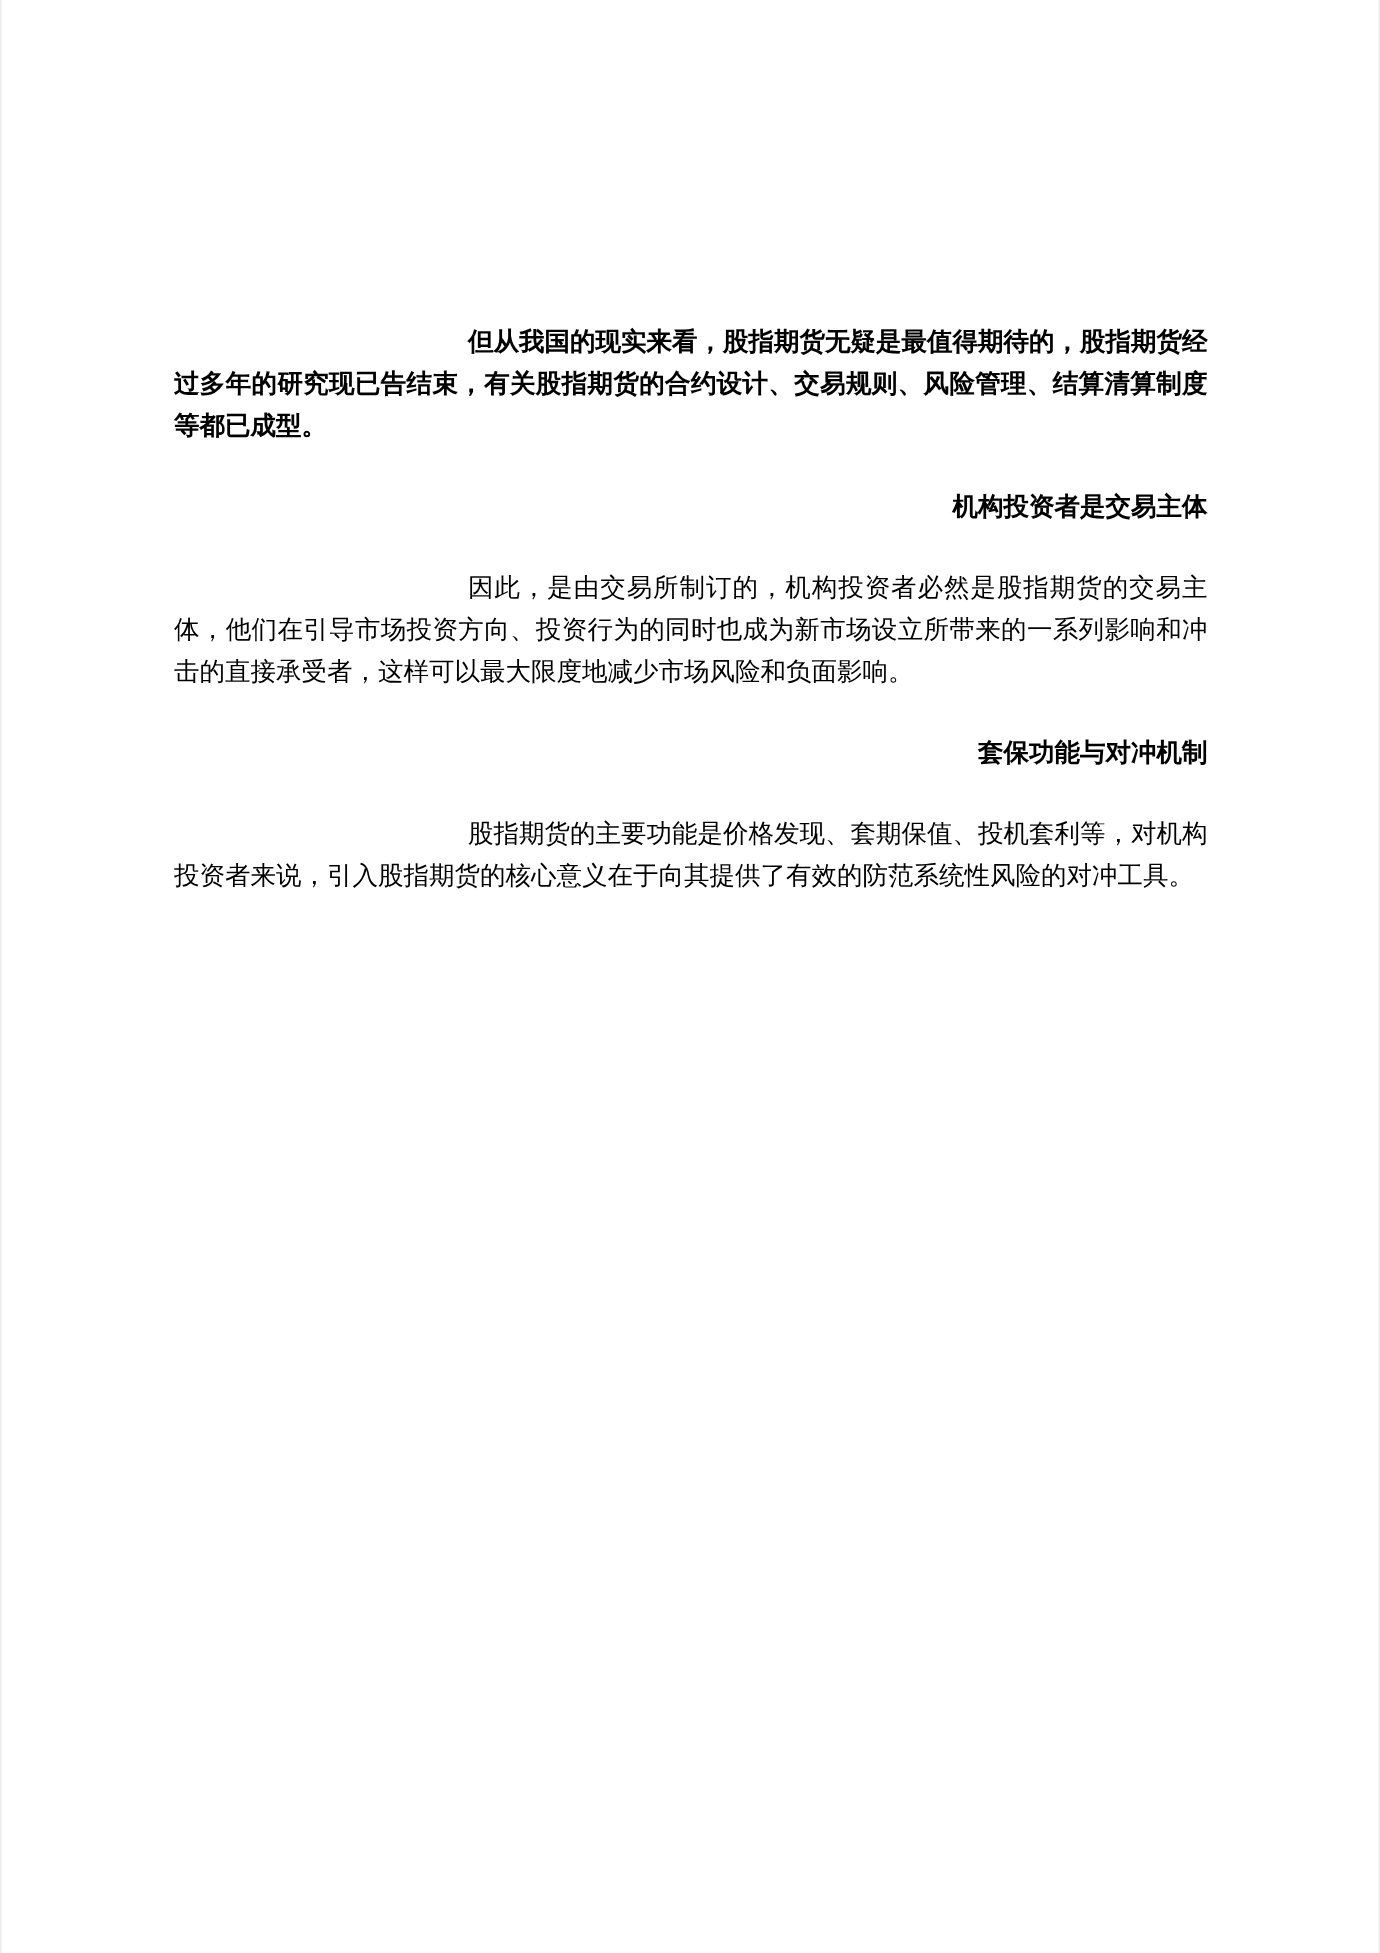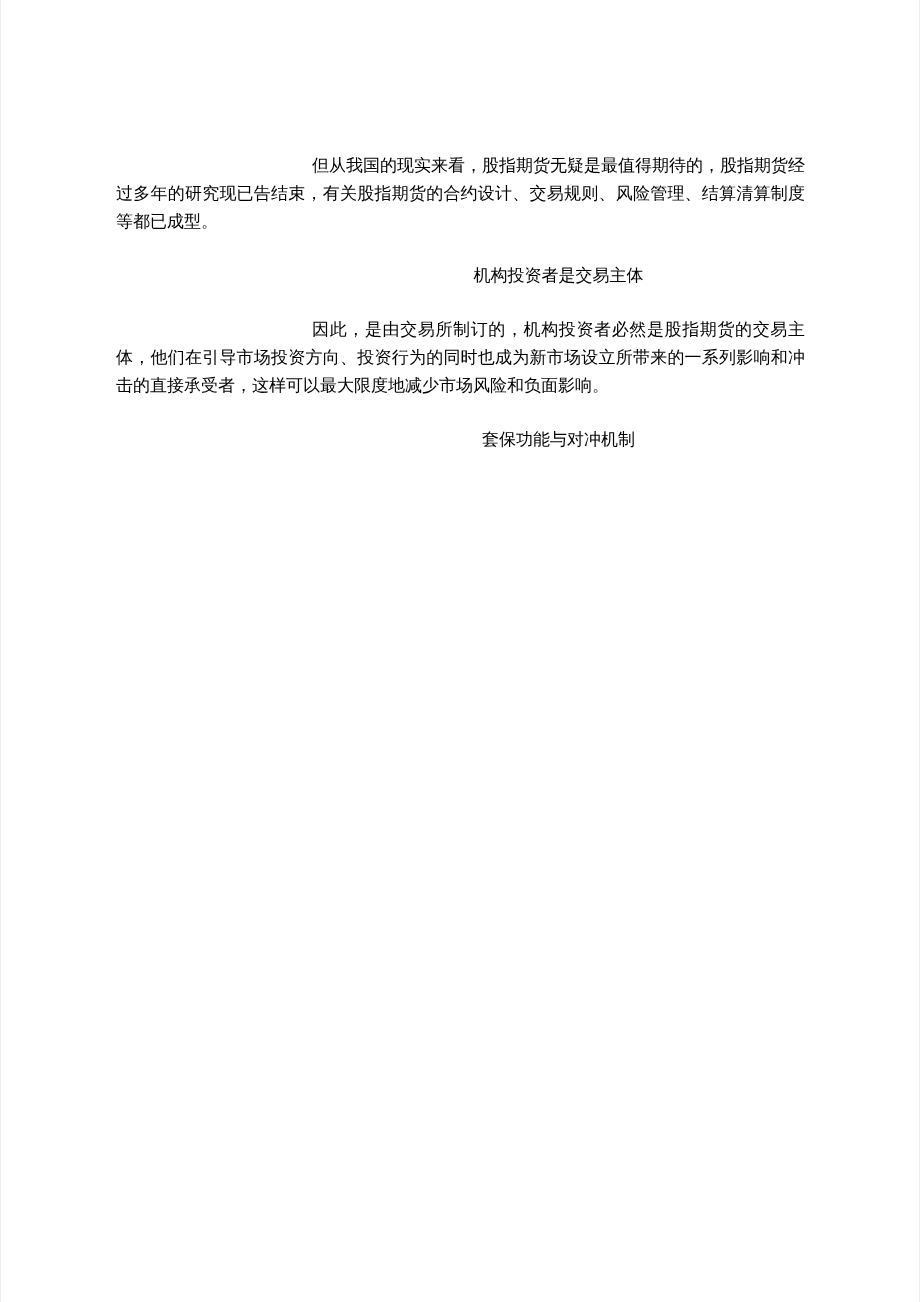--- a/index.html
+++ b/index.html
@@ -22,31 +22,34 @@
     font-size: 17px;
     line-height: 28px;
   }
   .para {
     margin: 0 0 26px 0;
     text-indent: 196px;
     text-align: justify;
     word-break: break-all;
   }
   .para.gap-before {
+    margin-top: 62px;
+    font-weight: bold;
   }
   .heading {
     margin: 0 0 26px 0;
     text-indent: 196px;
-    text-align: center;
-    font-weight: normal;
+    text-align: right;
+    font-weight: bold;
     font-size: 17px;
     line-height: 28px;
   }
 </style>
 </head>
 <body>
 
 <div class="page">
   <p class="para gap-before">但从我国的现实来看，股指期货无疑是最值得期待的，股指期货经过多年的研究现已告结束，有关股指期货的合约设计、交易规则、风险管理、结算清算制度等都已成型。</p>
   <p class="heading">机构投资者是交易主体</p>
   <p class="para">因此，是由交易所制订的，机构投资者必然是股指期货的交易主体，他们在引导市场投资方向、投资行为的同时也成为新市场设立所带来的一系列影响和冲击的直接承受者，这样可以最大限度地减少市场风险和负面影响。</p>
   <p class="heading">套保功能与对冲机制</p>
+  <p class="para">股指期货的主要功能是价格发现、套期保值、投机套利等，对机构投资者来说，引入股指期货的核心意义在于向其提供了有效的防范系统性风险的对冲工具。</p>
 </div>
 
 </body></html>

